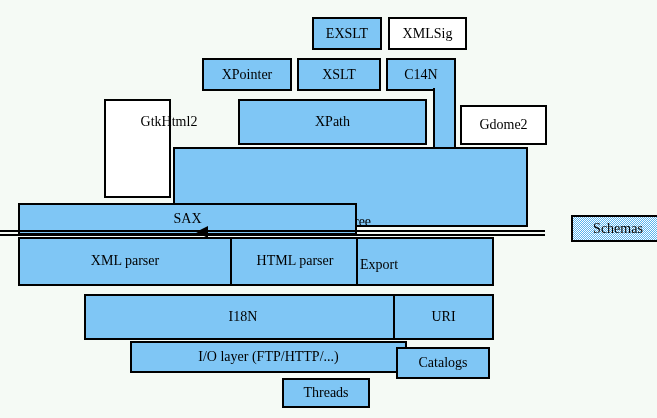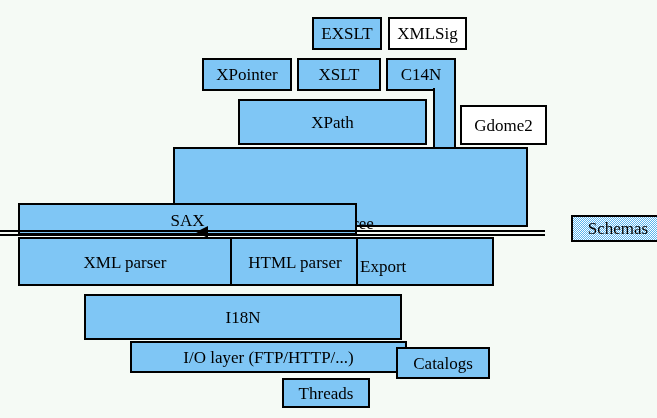--- a/index.html
+++ b/index.html
@@ -21,21 +21,21 @@
   }
   .box {
     position: absolute;
     box-sizing: border-box;
     border: 2px solid #000000;
     background: #7fc6f5;
     display: flex;
     align-items: center;
     justify-content: center;
     font-family: "Liberation Serif", serif;
-    font-size: 17px;
+    font-size: 14px;
     color: #000000;
     line-height: 1;
     white-space: nowrap;
   }
   .box.white {
     background: #ffffff;
   }
   
   .box.dither {
     background-color: #ffffff;
@@ -85,20 +85,23 @@
   <div class="box white" style="left:388px; top:17px; width:79px; height:33px;">XMLSig</div>
 
   <div class="box" style="left:297px; top:58px; width:84px; height:33px;">XSLT</div>
 
   <div class="box" style="left:386px; top:58px; width:70px; height:33px;">C14N</div>
 
   <div class="box plain" style="left:433px; top:88px; width:23px; height:64px;"></div>
 
   <div class="cover" style="left:435px; top:86px; width:19px; height:6px;"></div>
 
+  <div class="box white" style="left:104px; top:99px; width:67px; height:99px; justify-content:flex-start;">
+    <span style="position:absolute; left:8px; top:14px; width:110px; text-align:center;">GtkHtml2</span>
+  </div>
 
   <div class="box" style="left:238px; top:99px; width:189px; height:46px;">XPath</div>
 
   <div class="box white" style="left:460px; top:105px; width:87px; height:40px;">Gdome2</div>
 
   <div class="box" style="left:173px; top:147px; width:355px; height:80px;">
     <span style="position:absolute; left:8px; top:22px; width:100%; text-align:center;margin-top:44px;">Tree</span>
   </div>
 
   <div class="box" style="left:18px; top:203px; width:339px; height:32px;">
@@ -114,20 +117,21 @@
   <div class="box" style="left:18px; top:237px; width:476px; height:49px;">
     <span style="position:absolute; left:0px; top:15px; width:210px; text-align:center;">XML parser</span>
     <span style="position:absolute; left:212px; top:15px; width:126px; text-align:center;">HTML parser</span>
     <span style="position:absolute; left:340px; top:19px; width:132px; text-align:left;">Export</span>
     <div class="divider" style="left:210px; top:0px; height:45px;"></div>
     <div class="divider" style="left:336px; top:0px; height:45px;"></div>
   </div>
 
   <div class="box" style="left:84px; top:294px; width:318px; height:46px;">I18N</div>
 
+  <div class="box" style="left:393px; top:294px; width:101px; height:46px;">URI</div>
 
   <div class="box" style="left:130px; top:341px; width:277px; height:32px;">I/O layer (FTP/HTTP/...)</div>
 
   <div class="box" style="left:396px; top:347px; width:94px; height:32px;">Catalogs</div>
 
   <div class="box" style="left:282px; top:378px; width:88px; height:30px;">Threads</div>
 
 </div>
 
 </body></html>

